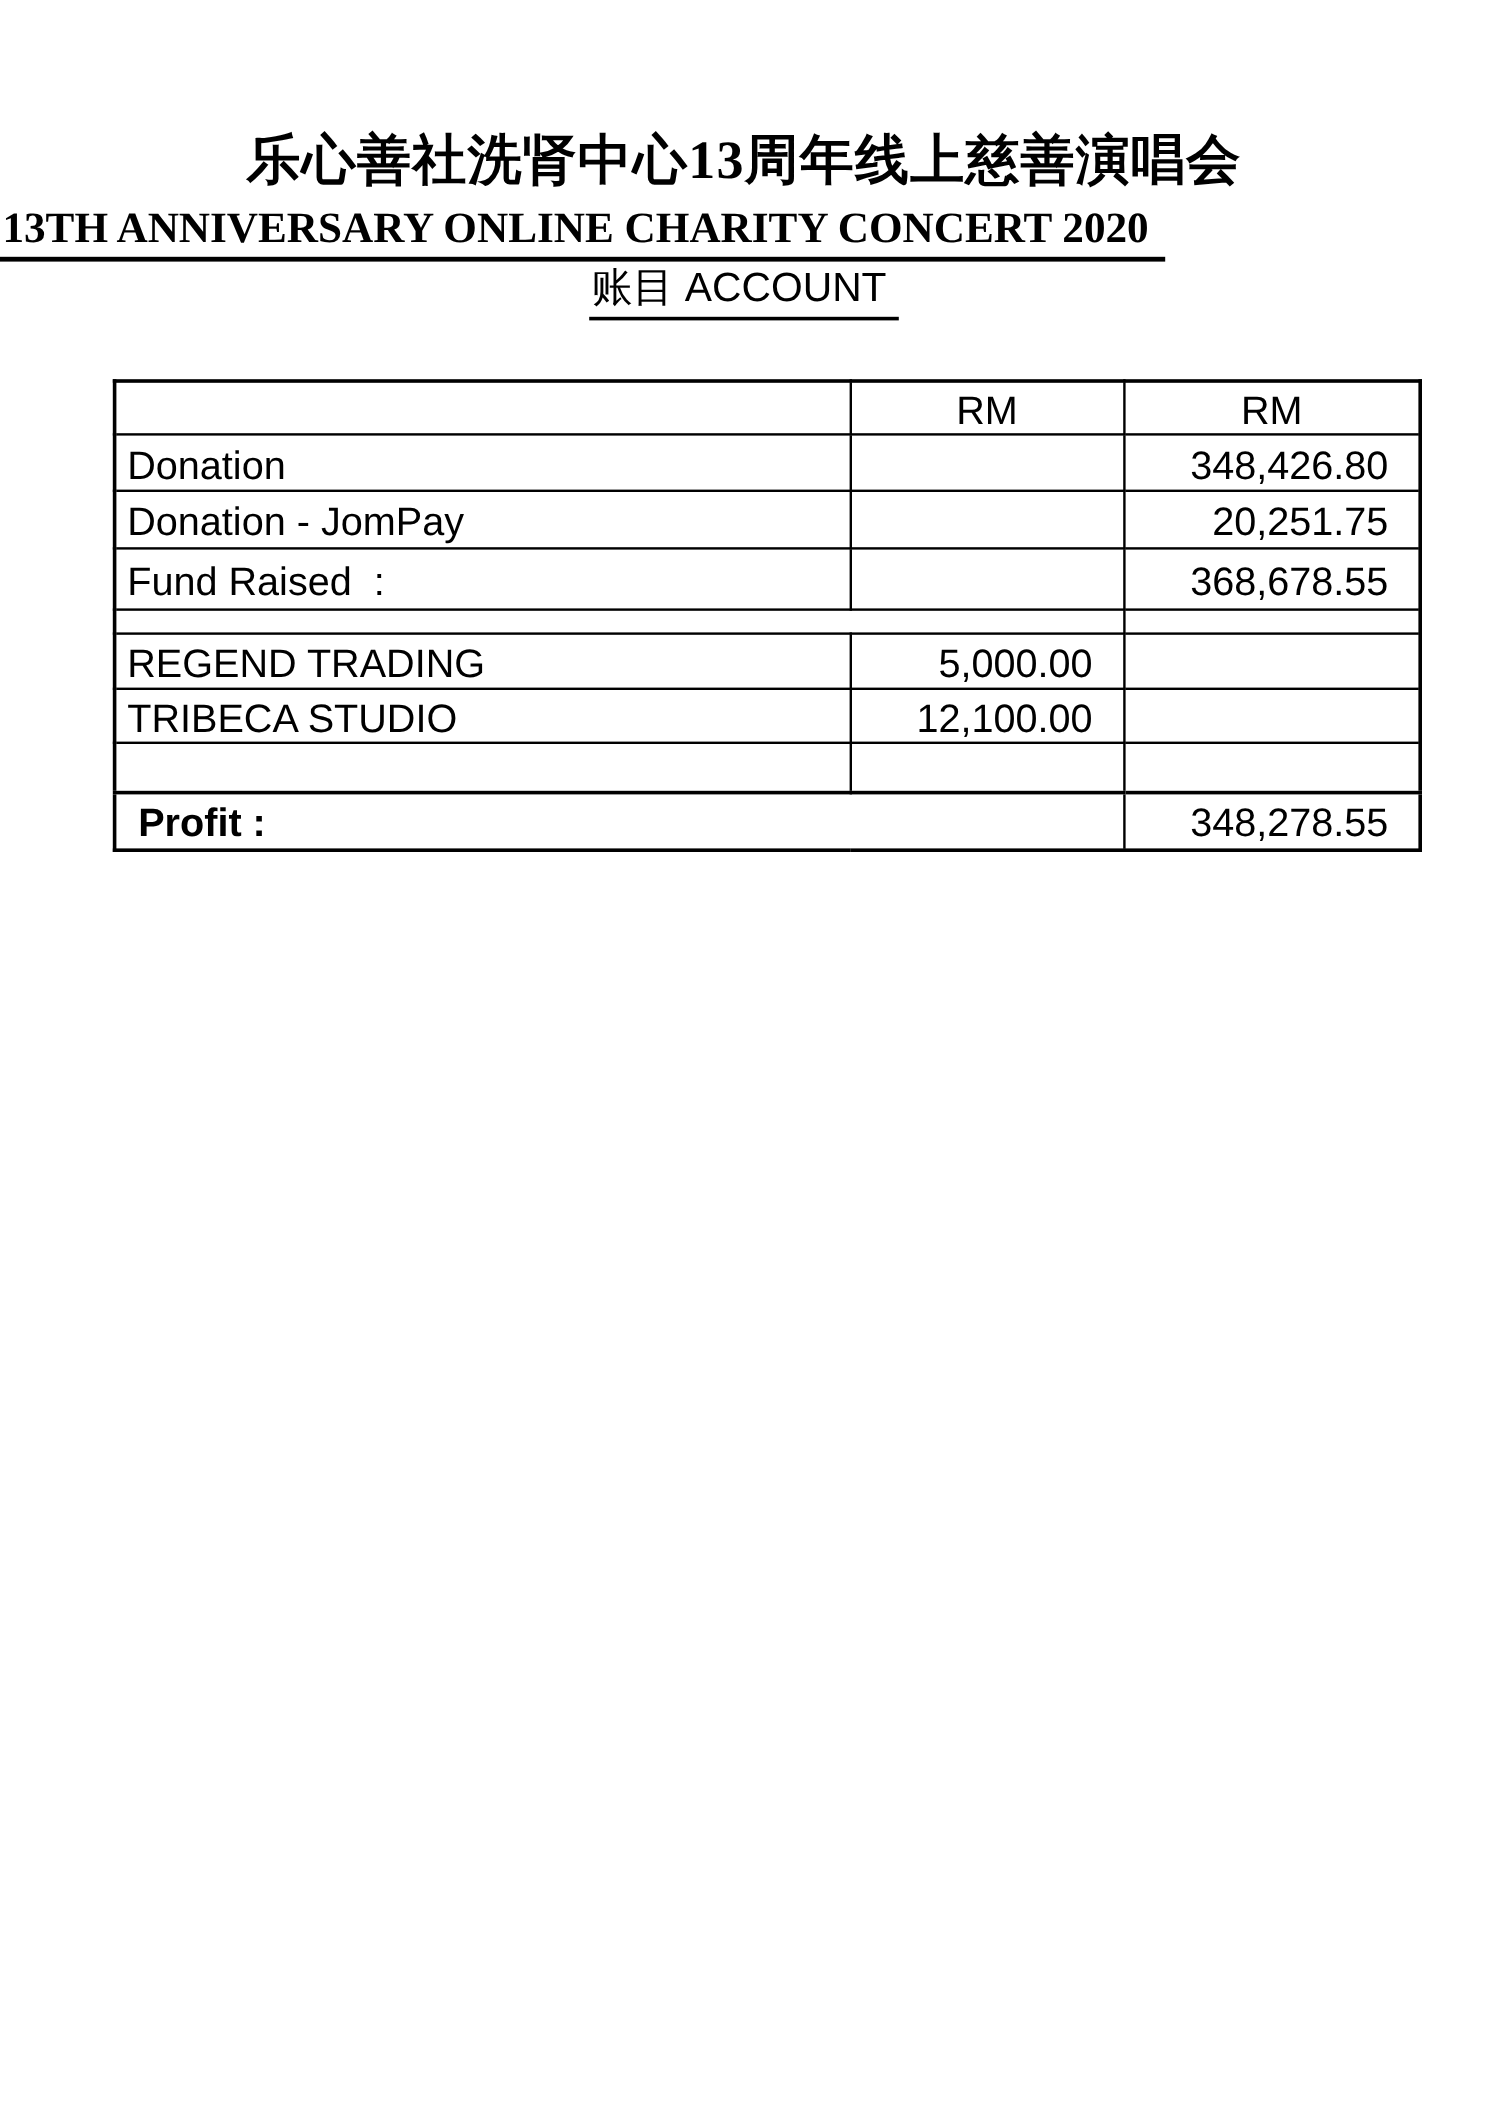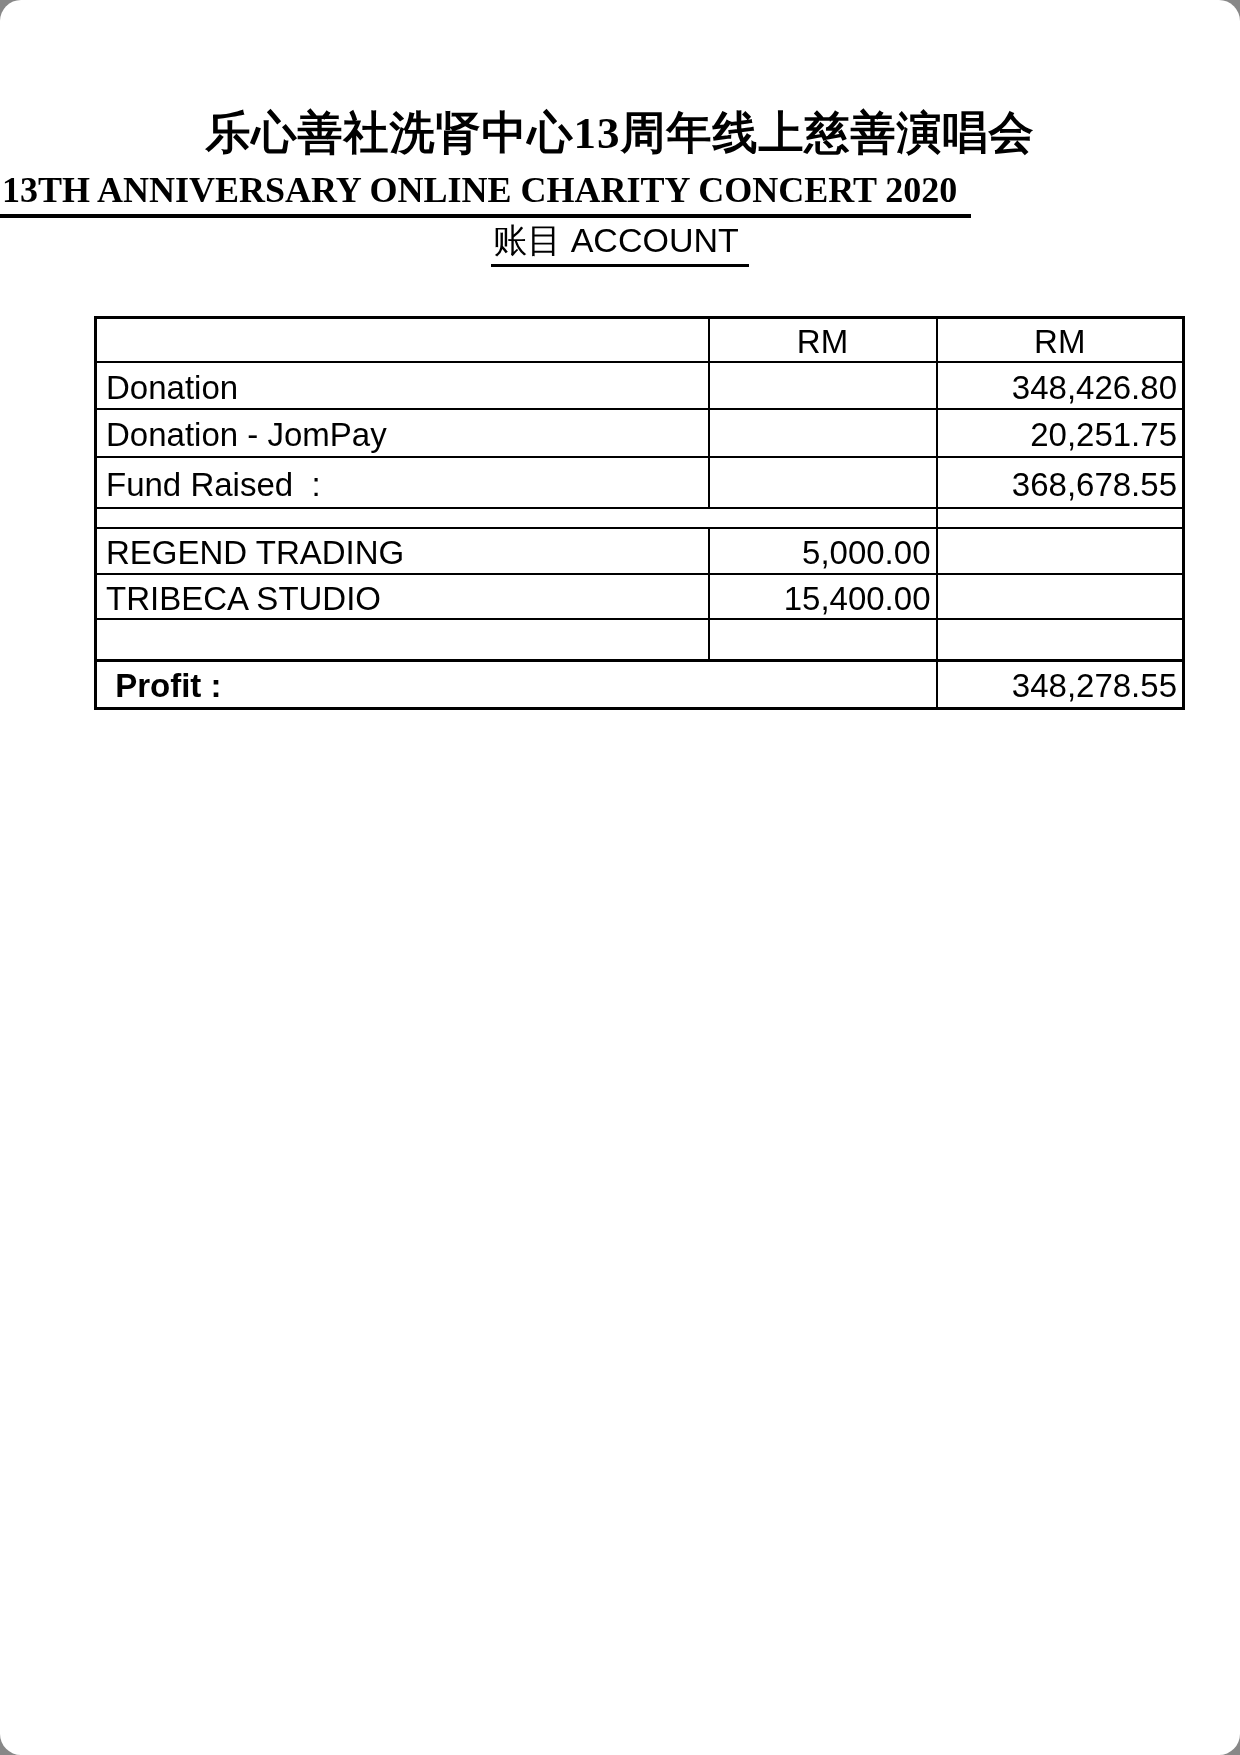--- a/index.html
+++ b/index.html
@@ -6,21 +6,20 @@
   html, body { background: #888; }
   .sheet {
     position: relative;
     width: 1240px;
     height: 1755px;
     margin: 0 auto;
     background: #ffffff;
     color: #000000;
     font-family: "Liberation Sans", "DejaVu Sans", sans-serif;
     overflow: hidden;
-    border-radius: 21px;
   }
 
   
   .title-zh {
     position: absolute;
     top: 108px; left: 0; right: 0;
     text-align: center;
     font-family: "Liberation Serif", "DejaVu Serif", serif;
     font-weight: bold;
     font-size: 45px;
@@ -66,21 +65,21 @@
     border: 3px solid #000;
     font-size: 33px;
   }
   table.acct td {
     border: 2px solid #000;
     vertical-align: middle;
     padding-top: 4px;
     overflow: hidden;
   }
   td.label  { text-align: left;  padding-left: 9px;  white-space: pre; }
-  td.num    { text-align: right; padding-right: 5px; white-space: pre; }
+  td.num    { text-align: right; padding-right: 25px; white-space: pre; }
   td.center { text-align: center; }
   td.bold   { font-weight: bold; }
 
   tr.r-head    { height: 44px; }
   tr.r-std     { height: 47px; }
   tr.r-jompay  { height: 48px; }
   tr.r-fund    { height: 51px; }
   tr.r-narrow  { height: 20px; }
   tr.r-exp     { height: 53px; }
   tr.r-regend  { height: 46px; }
@@ -144,21 +143,21 @@
 
 
     <tr class="r-regend">
       <td class="label">REGEND TRADING</td>
       <td class="num">5,000.00</td>
       <td class="num"></td>
     </tr>
 
     <tr class="r-tribeca">
       <td class="label">TRIBECA STUDIO</td>
-      <td class="num">15,400.00</td>
+      <td class="num">12,100.00</td>
       <td class="num"></td>
     </tr>
 
     <tr class="r-gap">
       <td></td>
       <td></td>
       <td></td>
     </tr>
 
 

